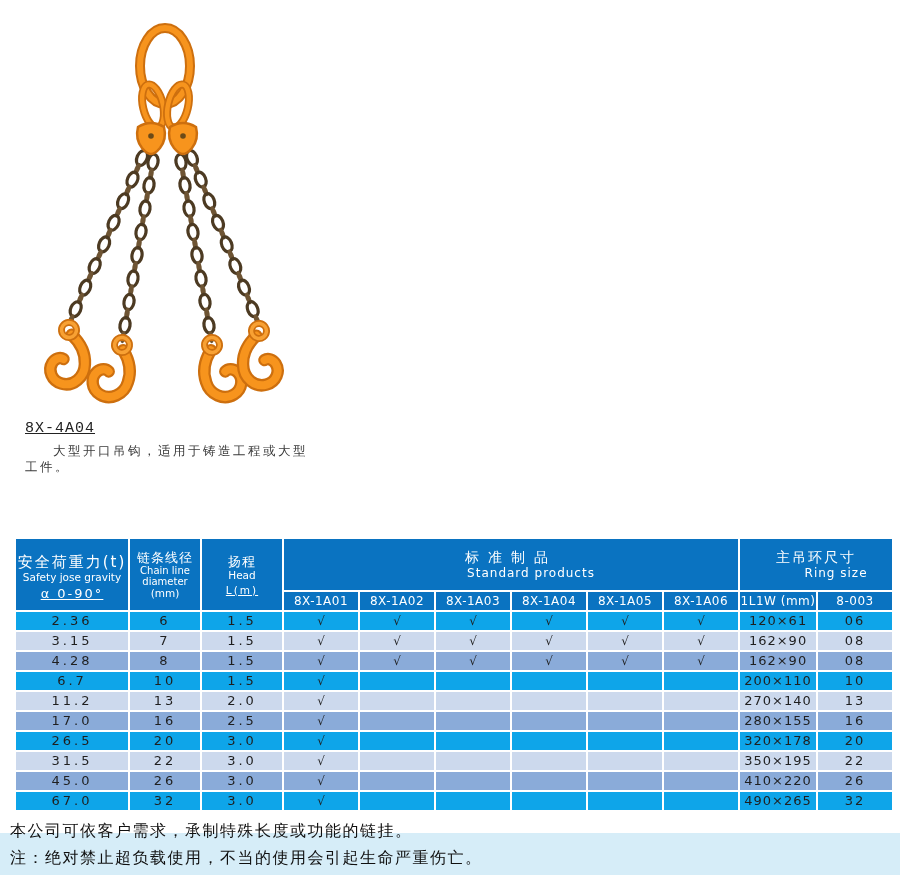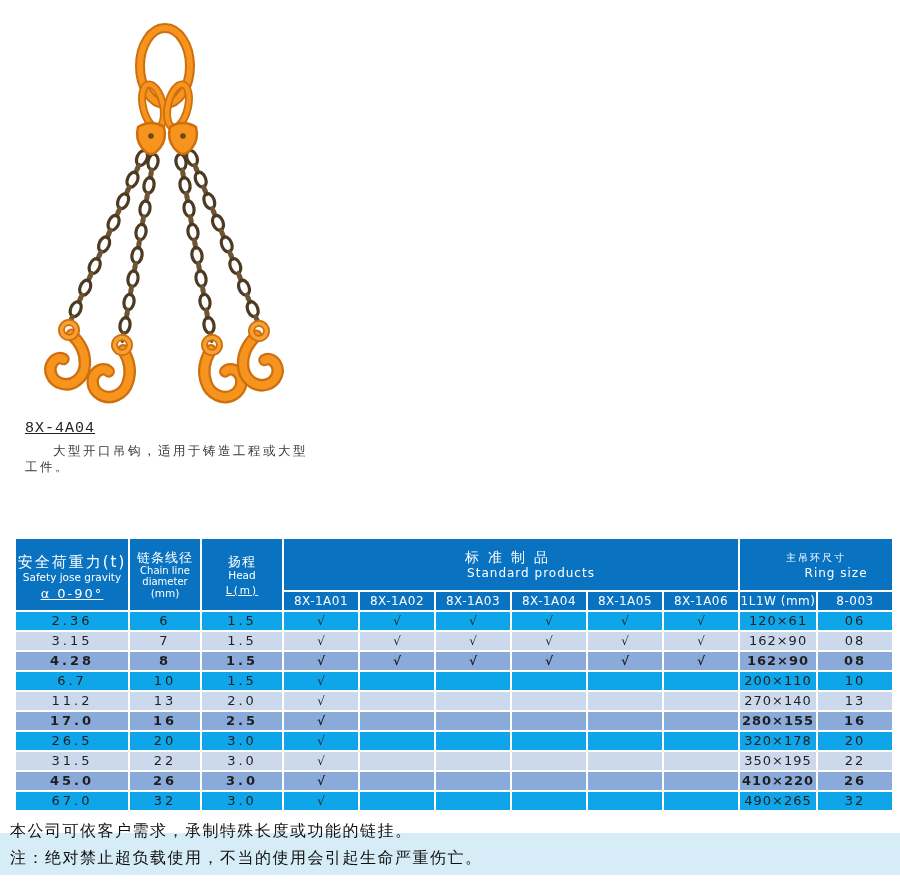--- a/index.html
+++ b/index.html
@@ -22,29 +22,29 @@
   table.spec thead th{background:#0a73c1;color:#fff;font-weight:normal;}
   tr.tier1 th{height:51px;}
   tr.tier2 th{height:18px;font-size:12px;letter-spacing:.5px;}
   .h-zh{font-size:15px;letter-spacing:2px;line-height:17px;margin-top:6px;}
   .h-zh-sm{font-size:13px;letter-spacing:1px;line-height:15px;}
   .h-en{font-size:10.5px;line-height:12px;letter-spacing:0;}
   .h-en-xs{font-size:10px;line-height:11px;}
   .h-angle{font-size:13px;letter-spacing:2px;margin-top:3px;text-decoration:underline;}
   .h-unit{font-size:10.5px;line-height:12px;}
   .h-grp-zh{font-size:14px;letter-spacing:9px;line-height:17px;}
-  .h-grp-zh2{font-size:10px;letter-spacing:2px;line-height:17px;}
+  .h-grp-zh2{font-size:14px;letter-spacing:2px;line-height:17px;}
   .h-grp-en{font-size:12px;letter-spacing:1px;line-height:14px;padding-left:40px;}
   tbody td{height:18px;line-height:18px;font-size:13px;color:#1f1f1f;letter-spacing:3px;}
   tbody td.chk{letter-spacing:0;font-size:12px;}
   tbody td.ring{letter-spacing:1px;text-align:center;}
   tbody td.rcode{letter-spacing:2px;}
   tr.shade-light td{background:#0ea5e9;}
   tr.shade-mid td{background:#ccd9ed;}
-  tr.shade-dark td{background:#8aabd9;font-weight:bold;}
+  tr.shade-dark td{background:#8aabd9;}
 
   
   .notes{position:absolute;left:0;top:817px;width:864px;}
   .note-band{position:absolute;left:0;top:16px;width:900px;height:42px;background:#d6edf8;}
   .note-line{position:relative;padding-left:10px;font-size:16px;color:#101010;letter-spacing:1.5px;line-height:27px;}
 </style>
 </head>
 <body>
 
 <div class="page">

